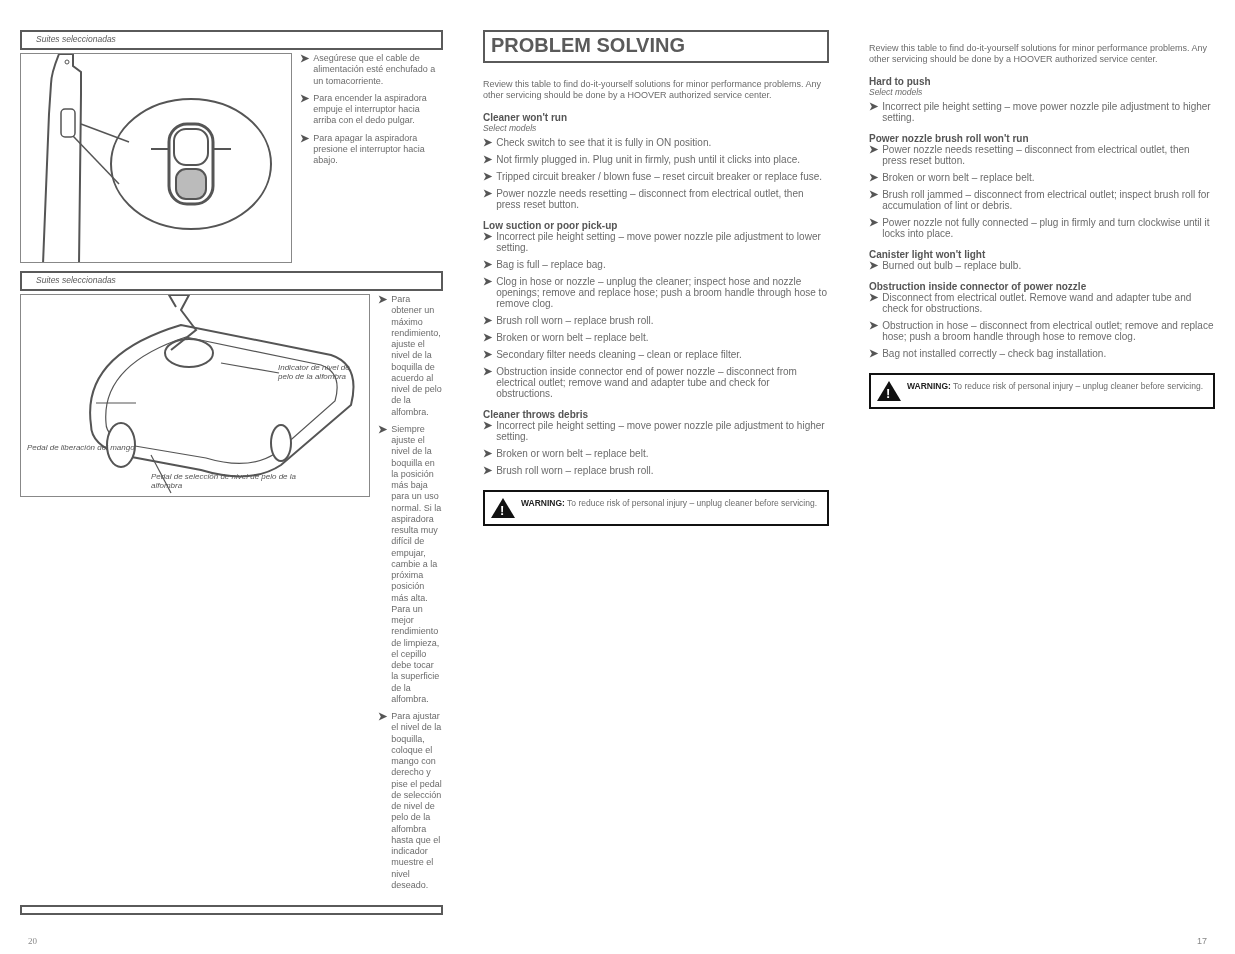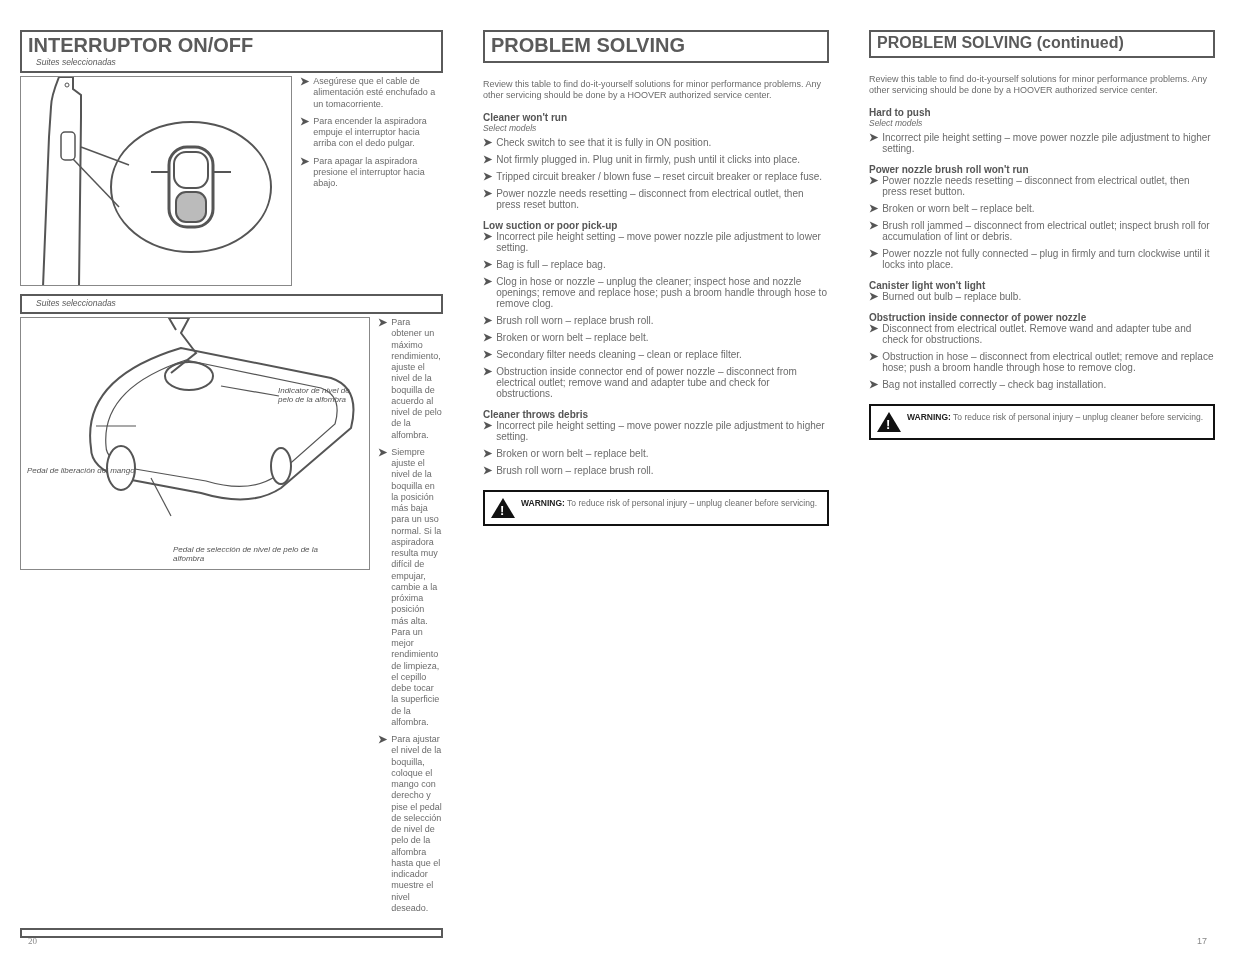--- a/index.html
+++ b/index.html
@@ -53,21 +53,21 @@
     gap: 8px;
     margin-bottom: 8px;
   }
   .img-box {
     border: 1px solid #888;
     background: #fff;
     position: relative;
     overflow: hidden;
   }
   .img-box.switch { width: 272px; height: 210px; }
-  .img-box.nozzle { width: 350px; height: 253px; }
+  .img-box.nozzle { width: 350px; height: 203px; }
 
   .bullets {
     flex: 1;
     font-size: 9px;
     line-height: 1.25;
   }
   .bullet {
     display: flex;
     gap: 4px;
     margin-bottom: 6px;
@@ -142,21 +142,20 @@
   svg { display: block; }
 </style>
 </head>
 <body>
 
 <div class="page">
 
   <div class="col col-left">
 
     <div class="section-header">
-      <div class="title">INTERRUPTOR ON/OFF</div>
       <div class="subtitle">Suites seleccionadas</div>
     </div>
 
     <div class="content-row">
       <div class="img-box switch">
         <svg viewBox="0 0 272 210" width="272" height="210">
           <path d="M38 0 L52 0 L52 12 L60 18 L60 40 L58 210 L22 210 L28 60 L30 30 C30 20 34 10 38 0 Z" fill="none" stroke="#555" stroke-width="2"></path>
           <circle cx="46" cy="8" r="2" fill="none" stroke="#555"></circle>
           <rect x="40" y="55" width="14" height="28" rx="4" fill="none" stroke="#555" stroke-width="1.5"></rect>
           <ellipse cx="170" cy="110" rx="80" ry="65" fill="#fff" stroke="#555" stroke-width="2"></ellipse>
@@ -197,21 +196,21 @@
           <ellipse cx="100" cy="150" rx="14" ry="22" fill="#fff" stroke="#555" stroke-width="2"></ellipse>
           <ellipse cx="260" cy="148" rx="10" ry="18" fill="#fff" stroke="#555" stroke-width="2"></ellipse>
           <path d="M155 12 L148 0 L168 0 L160 15 L175 35 L150 55" fill="none" stroke="#555" stroke-width="2"></path>
           <ellipse cx="168" cy="58" rx="24" ry="14" fill="none" stroke="#555" stroke-width="2"></ellipse>
           <line x1="200" y1="68" x2="258" y2="78" stroke="#555" stroke-width="1.2"></line>
           <line x1="115" y1="108" x2="75" y2="108" stroke="#555" stroke-width="1.2"></line>
           <line x1="130" y1="160" x2="150" y2="198" stroke="#555" stroke-width="1.2"></line>
         </svg>
         <div class="callout-label" style="right:6px; top:68px; width:85px; text-align:left;">Indicator de nivel de pelo de la alfombra</div>
         <div class="callout-label" style="left:6px; top:148px; width:110px;">Pedal de liberación del mango</div>
-        <div class="callout-label" style="left:130px; bottom:6px; width:150px;margin-left:22px;">Pedal de selección de nivel de pelo de la alfombra</div>
+        <div class="callout-label" style="left:130px; bottom:6px; width:150px;">Pedal de selección de nivel de pelo de la alfombra</div>
       </div>
       <div class="bullets">
         <div class="bullet">
             <span class="arrow">➤</span>
             <span class="txt">Para obtener un máximo rendimiento, ajuste el nivel de la boquilla de acuerdo al nivel de pelo de la alfombra.</span>
           </div>
         <div class="bullet">
             <span class="arrow">➤</span>
             <span class="txt">Siempre ajuste el nivel de la boquilla en la posición más baja para un uso normal. Si la aspiradora resulta muy difícil de empujar, cambie a la próxima posición más alta. Para un mejor rendimiento de limpieza, el cepillo debe tocar la superficie de la alfombra.</span>
           </div>
@@ -301,23 +300,20 @@
     <div class="warn-box">
       <div class="warn-icon"></div>
       <div class="warn-text">
         <span class="lead">WARNING:</span>
         <span>To reduce risk of personal injury – unplug cleaner before servicing.</span>
       </div>
     </div>
   </div>
 
   <div class="col col-right">
-    <div class="section-header">
-      <div class="title" style="font-size:16px;">PROBLEM SOLVING (continued)</div>
-    </div>
     <div class="intro">Review this table to find do-it-yourself solutions for minor performance problems. Any other servicing should be done by a HOOVER authorized service center.</div>
 
     <div class="sub-title">Hard to push</div>
     <div class="sub-sub">Select models</div>
     <div class="bullet">
         <span class="arrow">➤</span>
         <span class="txt">Incorrect pile height setting – move power nozzle pile adjustment to higher setting.</span>
       </div>
 
     <div class="sub-title">Power nozzle brush roll won't run</div>

